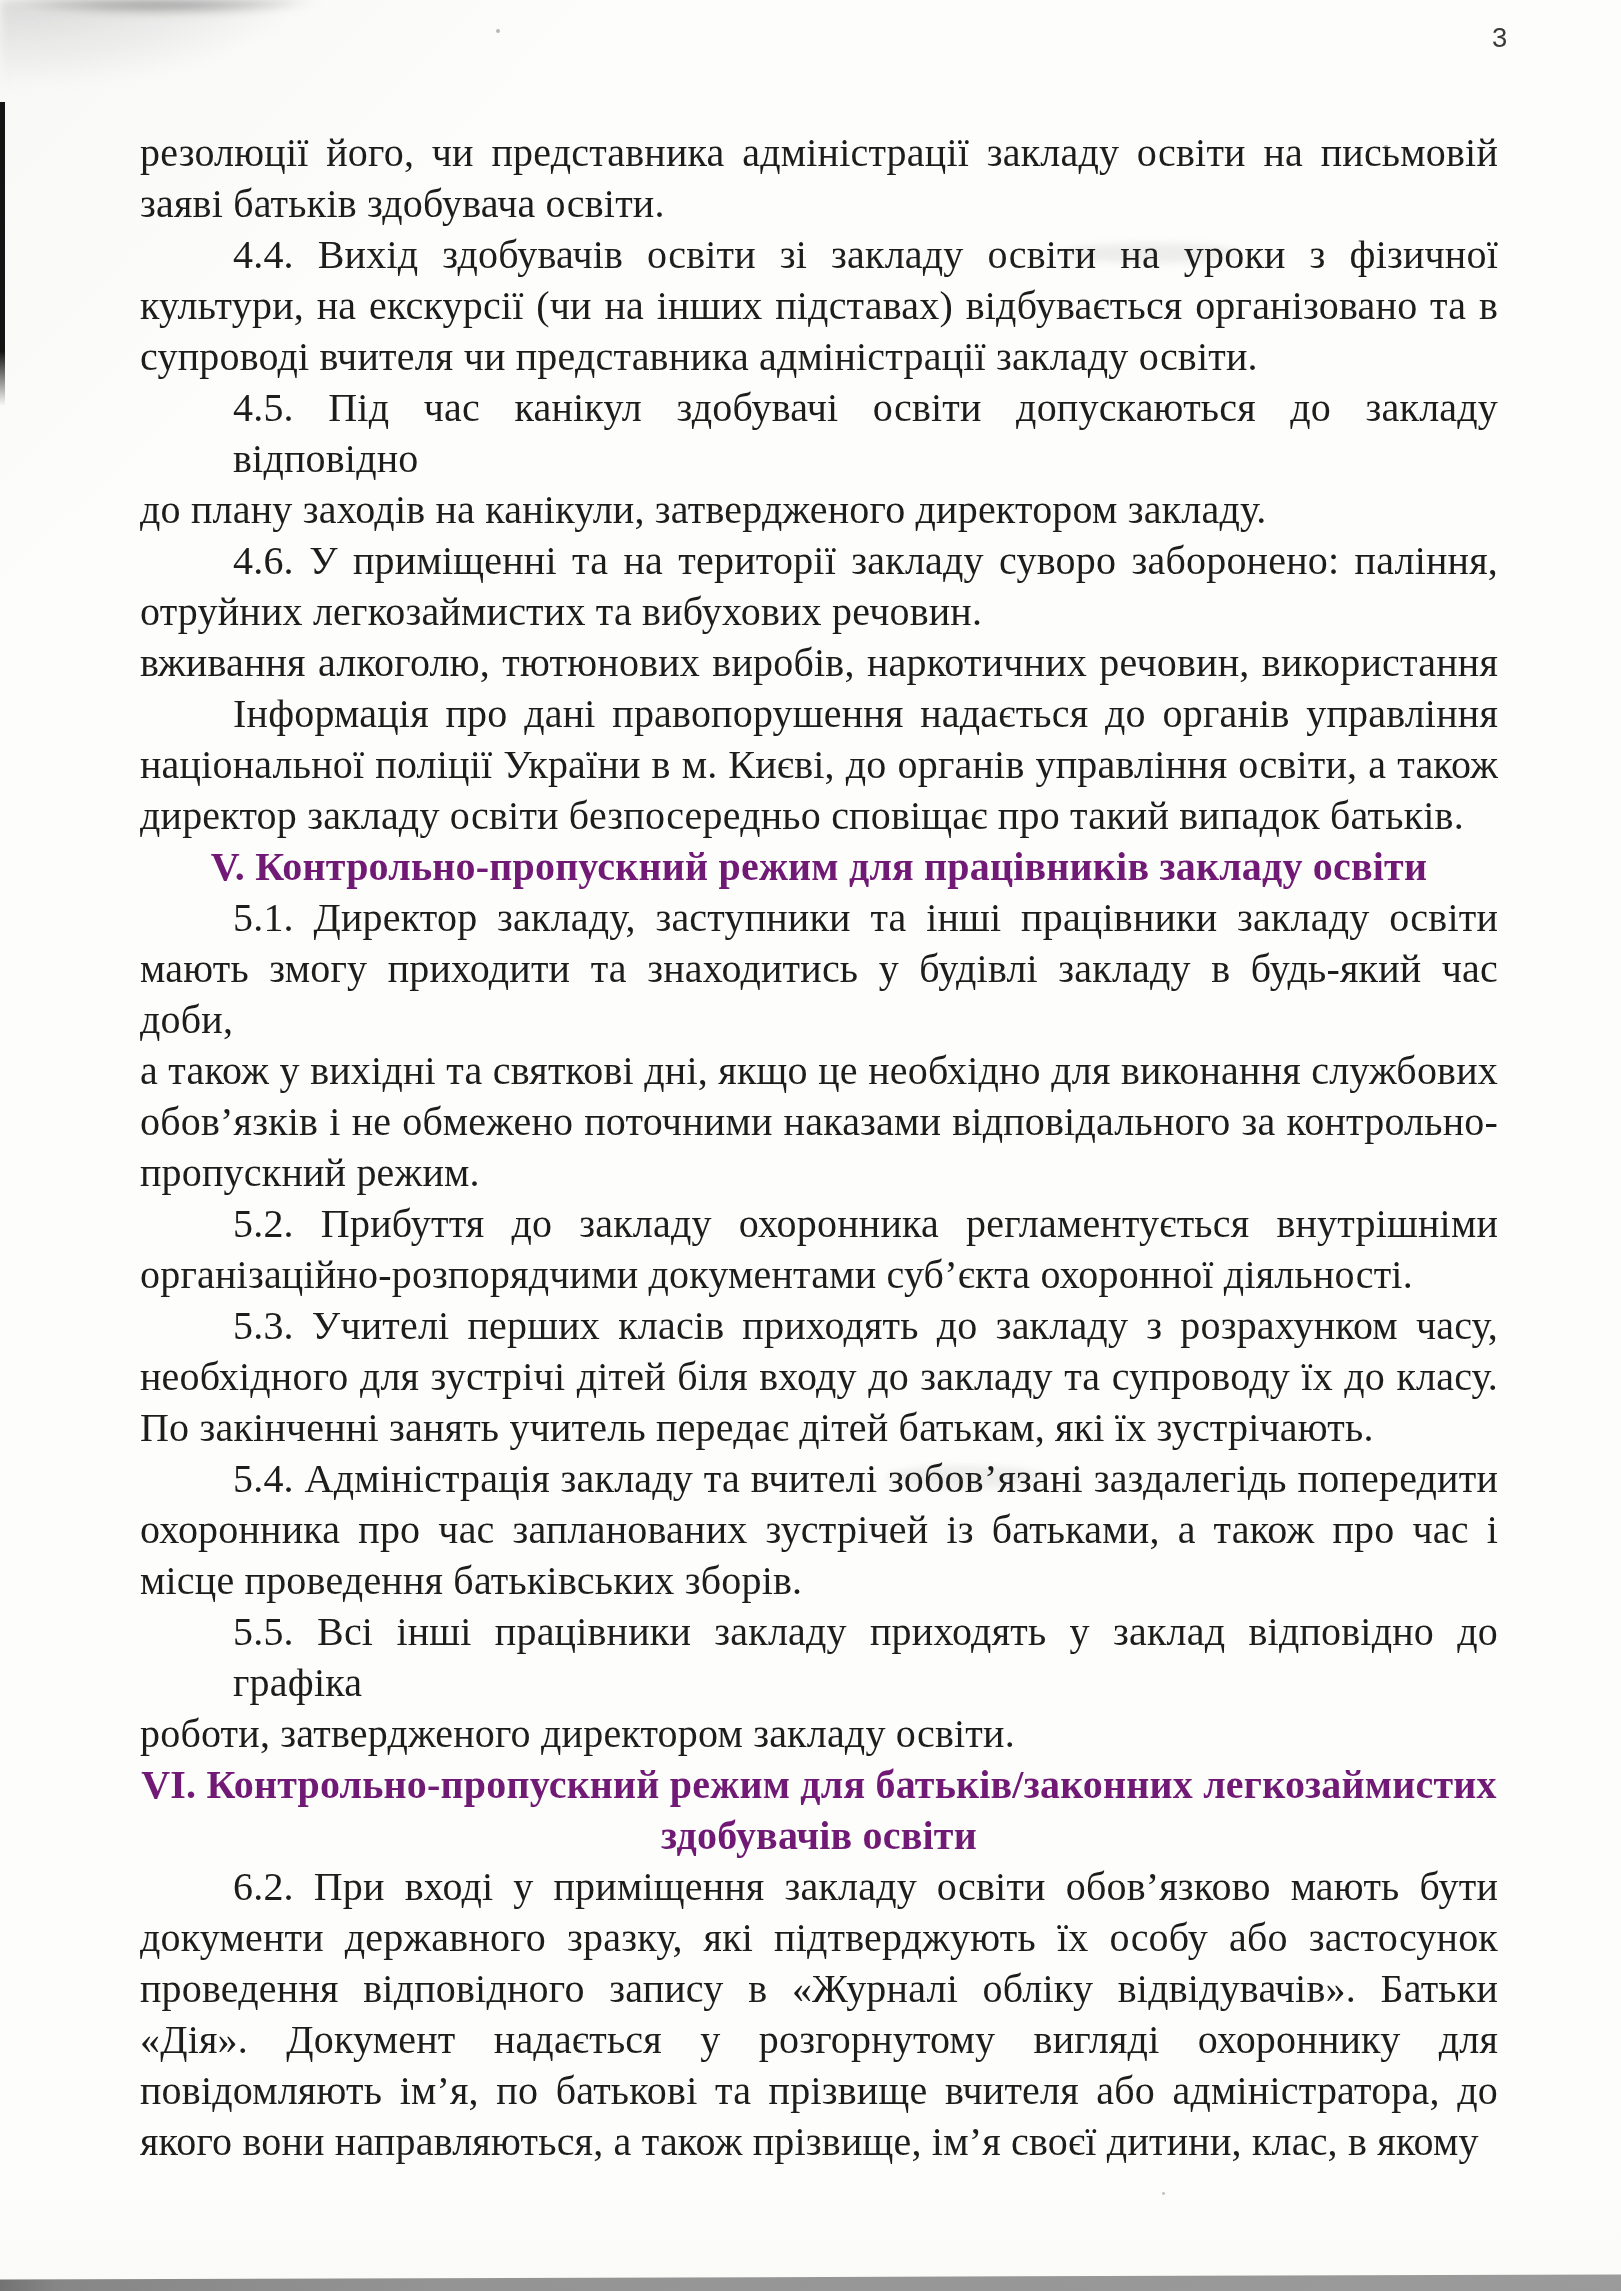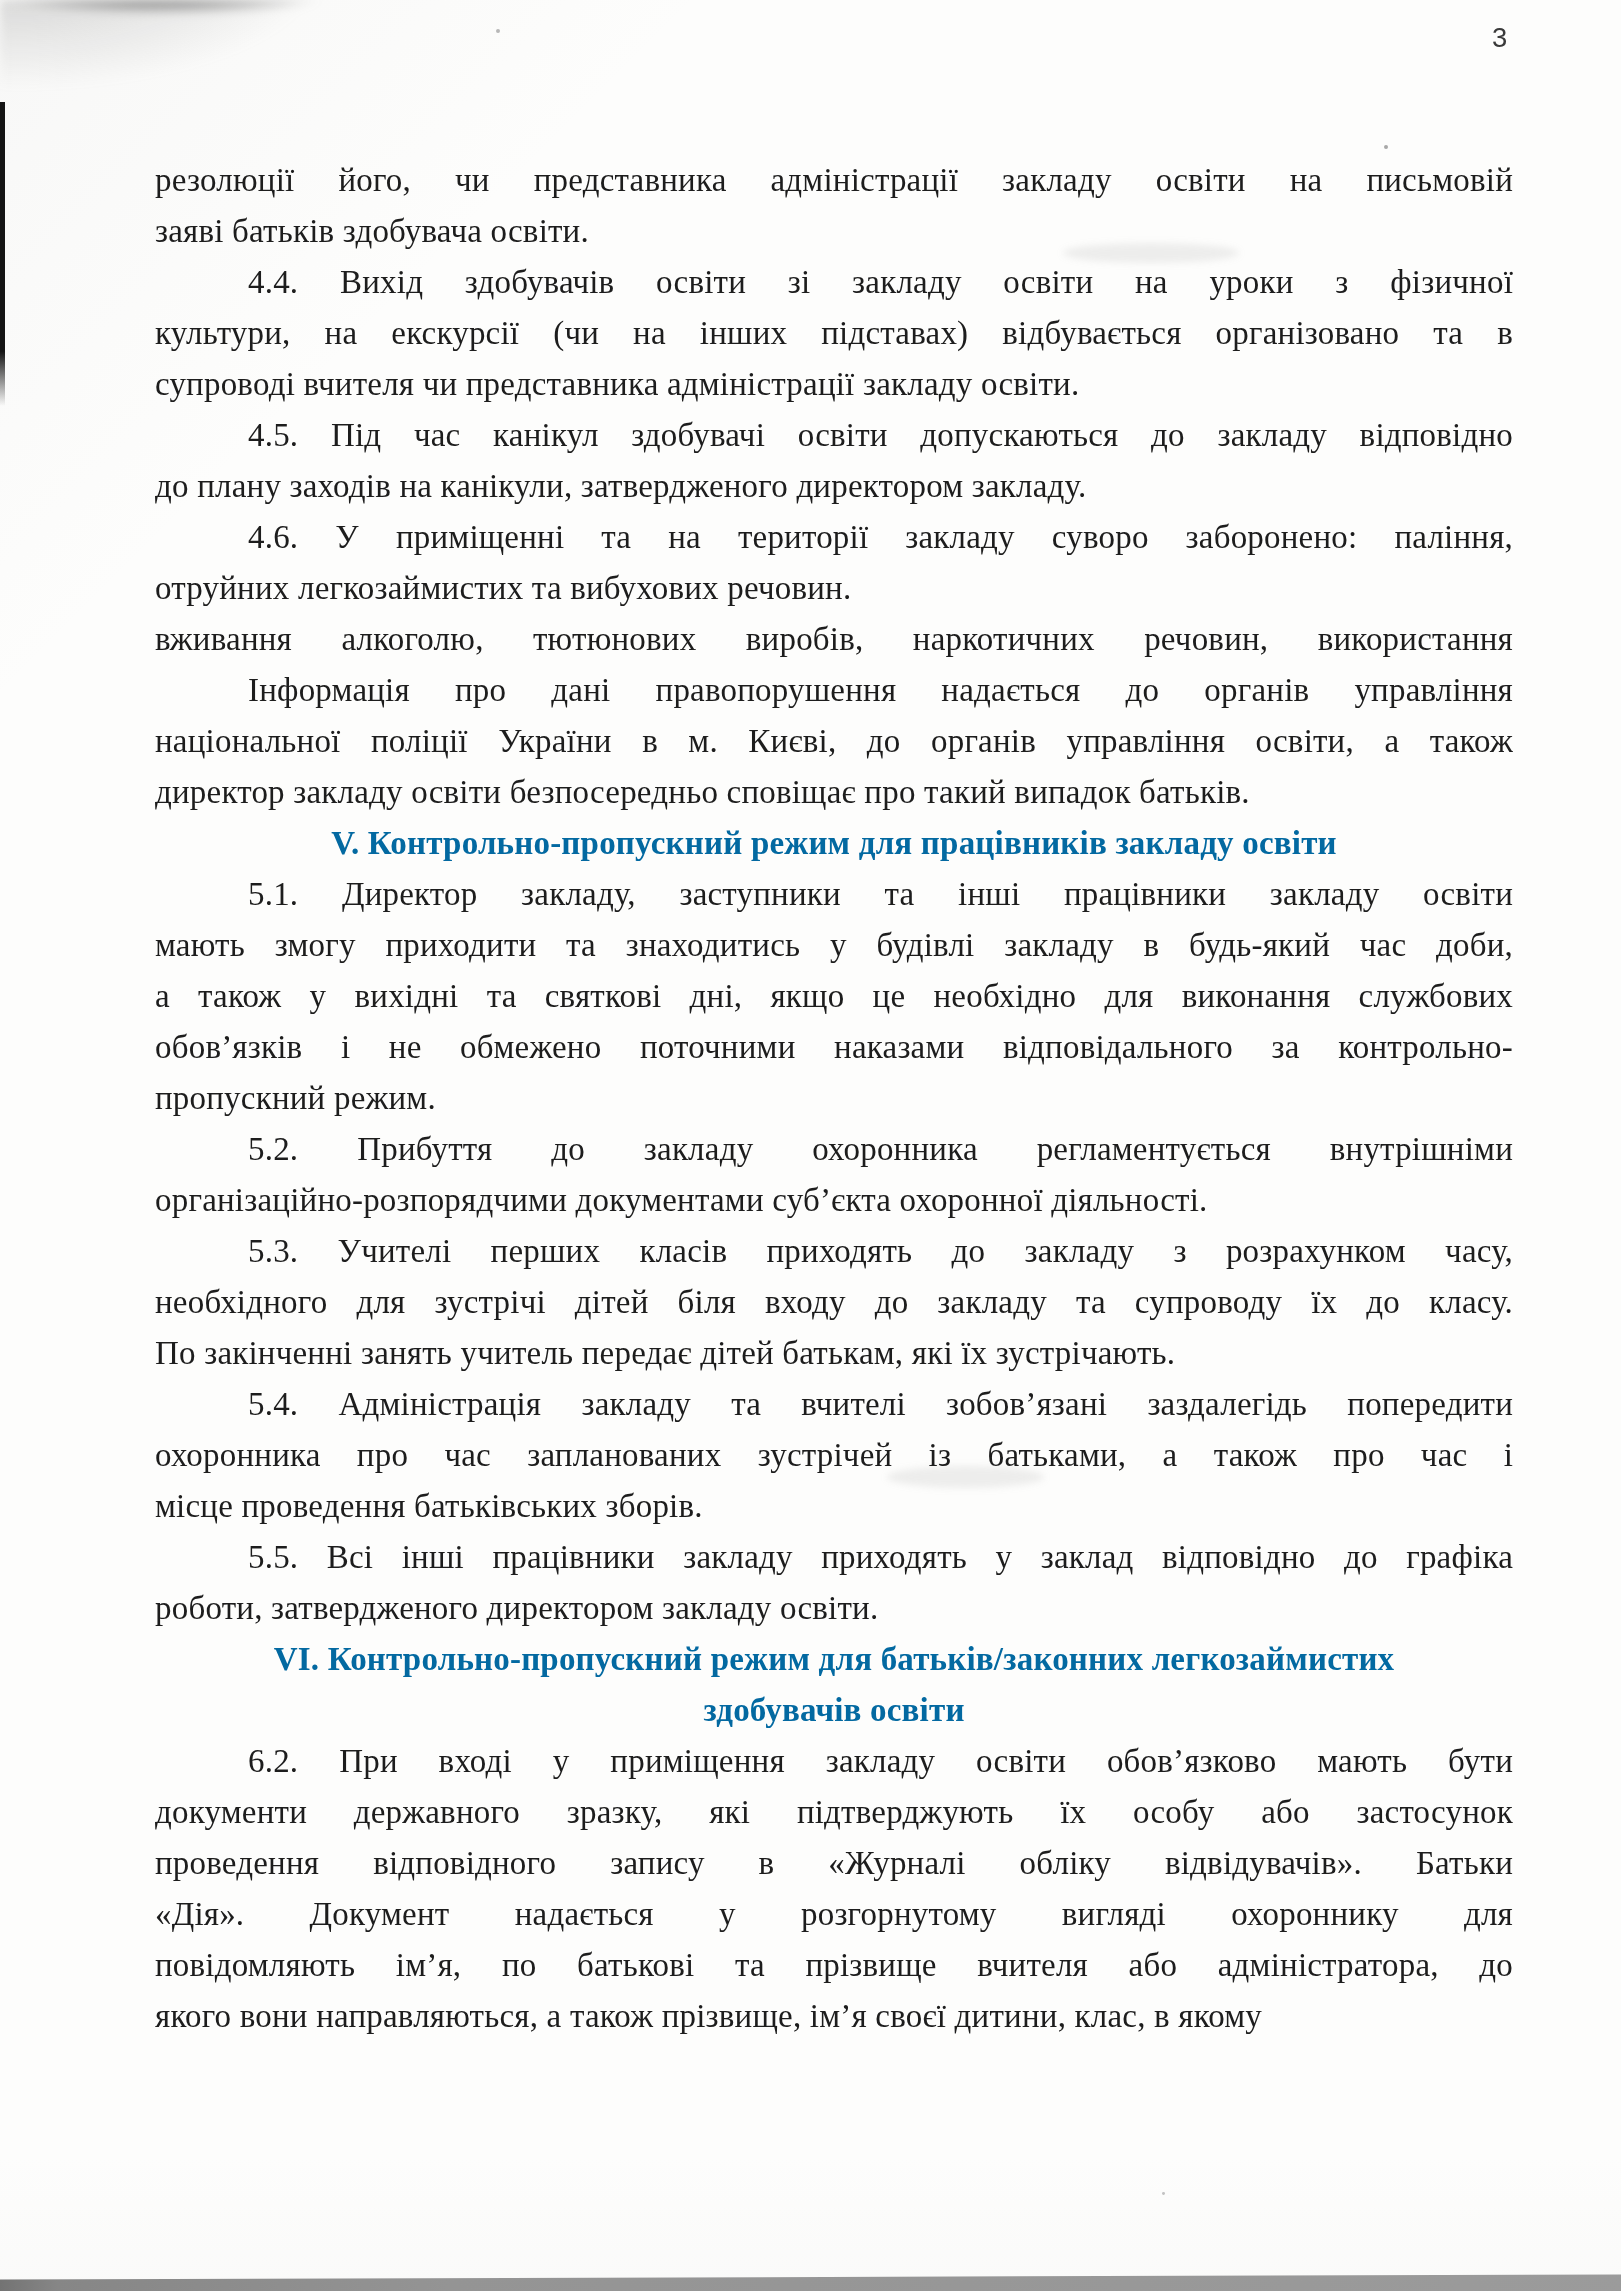--- a/index.html
+++ b/index.html
@@ -16,28 +16,27 @@
     background:
       linear-gradient(135deg, rgba(200,200,200,0.10) 0%, rgba(255,255,255,0) 18%),
       linear-gradient(0deg, rgba(230,230,230,0.12) 0%, rgba(255,255,255,0) 6%);
   }
   .page-number {
     position:absolute; left:1492px; top:21.6px;
     font-family:"Liberation Sans","DejaVu Sans",sans-serif;
     font-size:27.4px; color:#3a3a3a;
   }
   .textblock {
-    position:absolute; left:155px; top:127px; width:1358px;
-    font-size:33px; line-height:51px; color:#1d1d1d;
+    position:absolute; left:140px; top:127px; width:1358px;
+    font-size:40px; line-height:51px; color:#1d1d1d;
     letter-spacing:0.2px;
     filter: blur(0.3px);
-    margin-top: 28px;
   }
   .block { margin:0; }
-  .heading { font-weight:bold; color:#0369a1; }
+  .heading { font-weight:bold; color:#701a75; }
   .ln { min-height:51px; }
   .j   { text-align:justify; text-align-last:justify; }
   .ctr { text-align:center; }
   .ind { padding-left:93px; }
 
   
   .art-top-shadow {
     position:absolute; left:0; top:0; width:608px; height:108px;
     background:
       radial-gradient(ellipse 235px 29px at 162px -5.9px, rgba(55,55,55,0.80), rgba(110,110,110,0.30) 55%, rgba(0,0,0,0) 72%),

